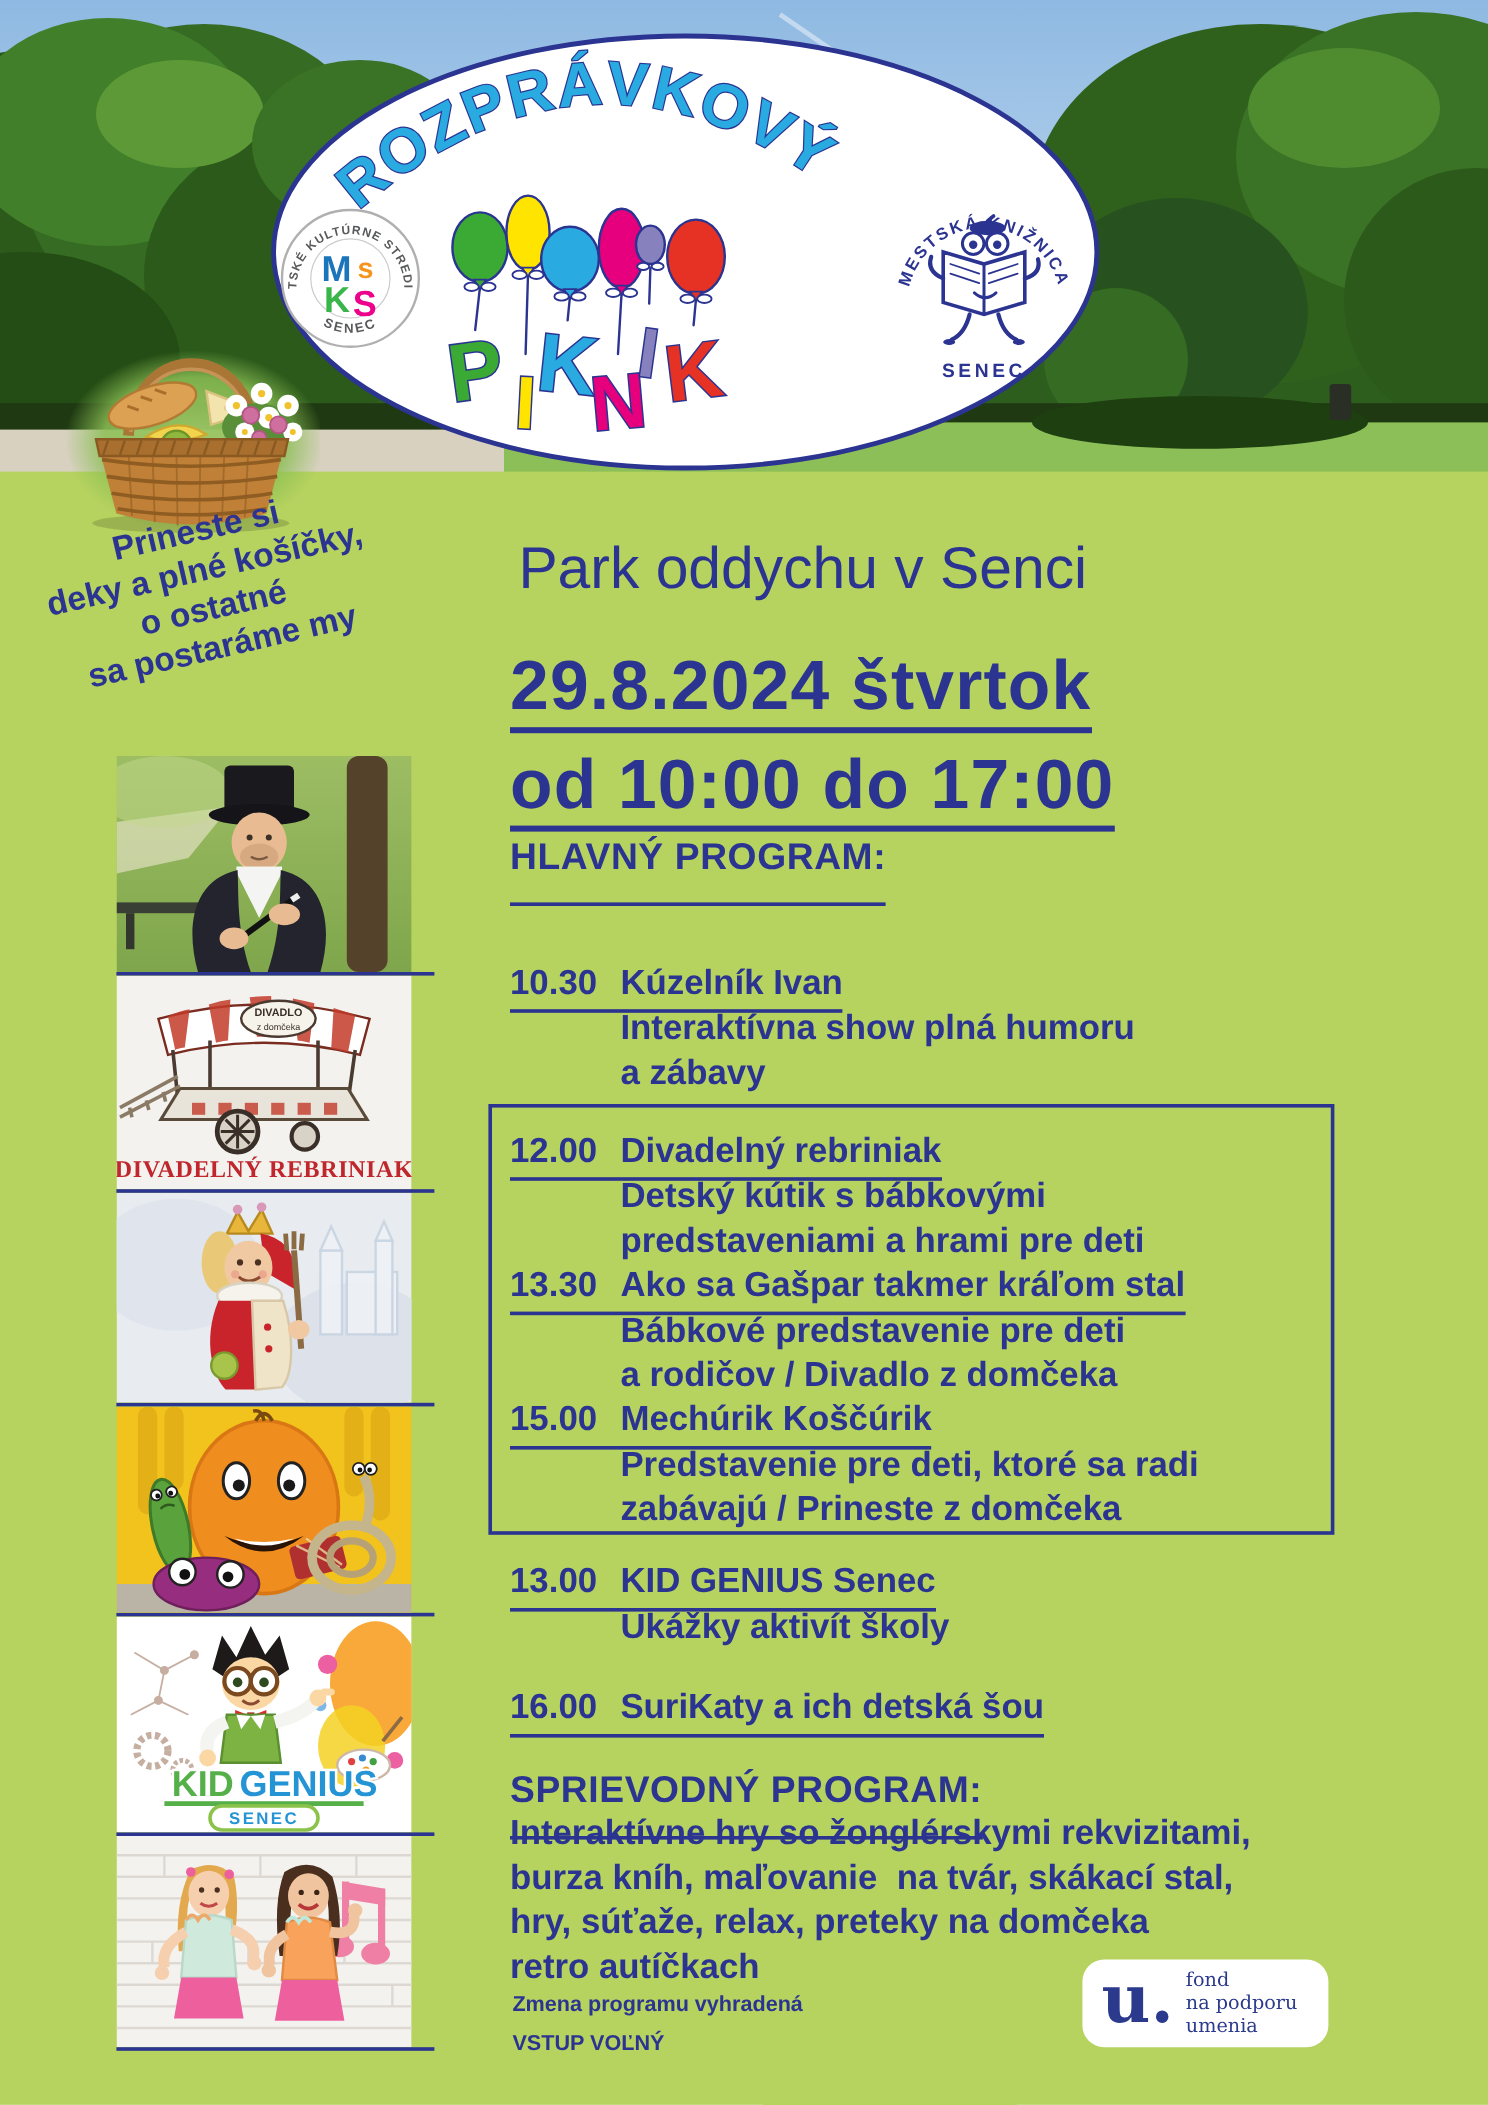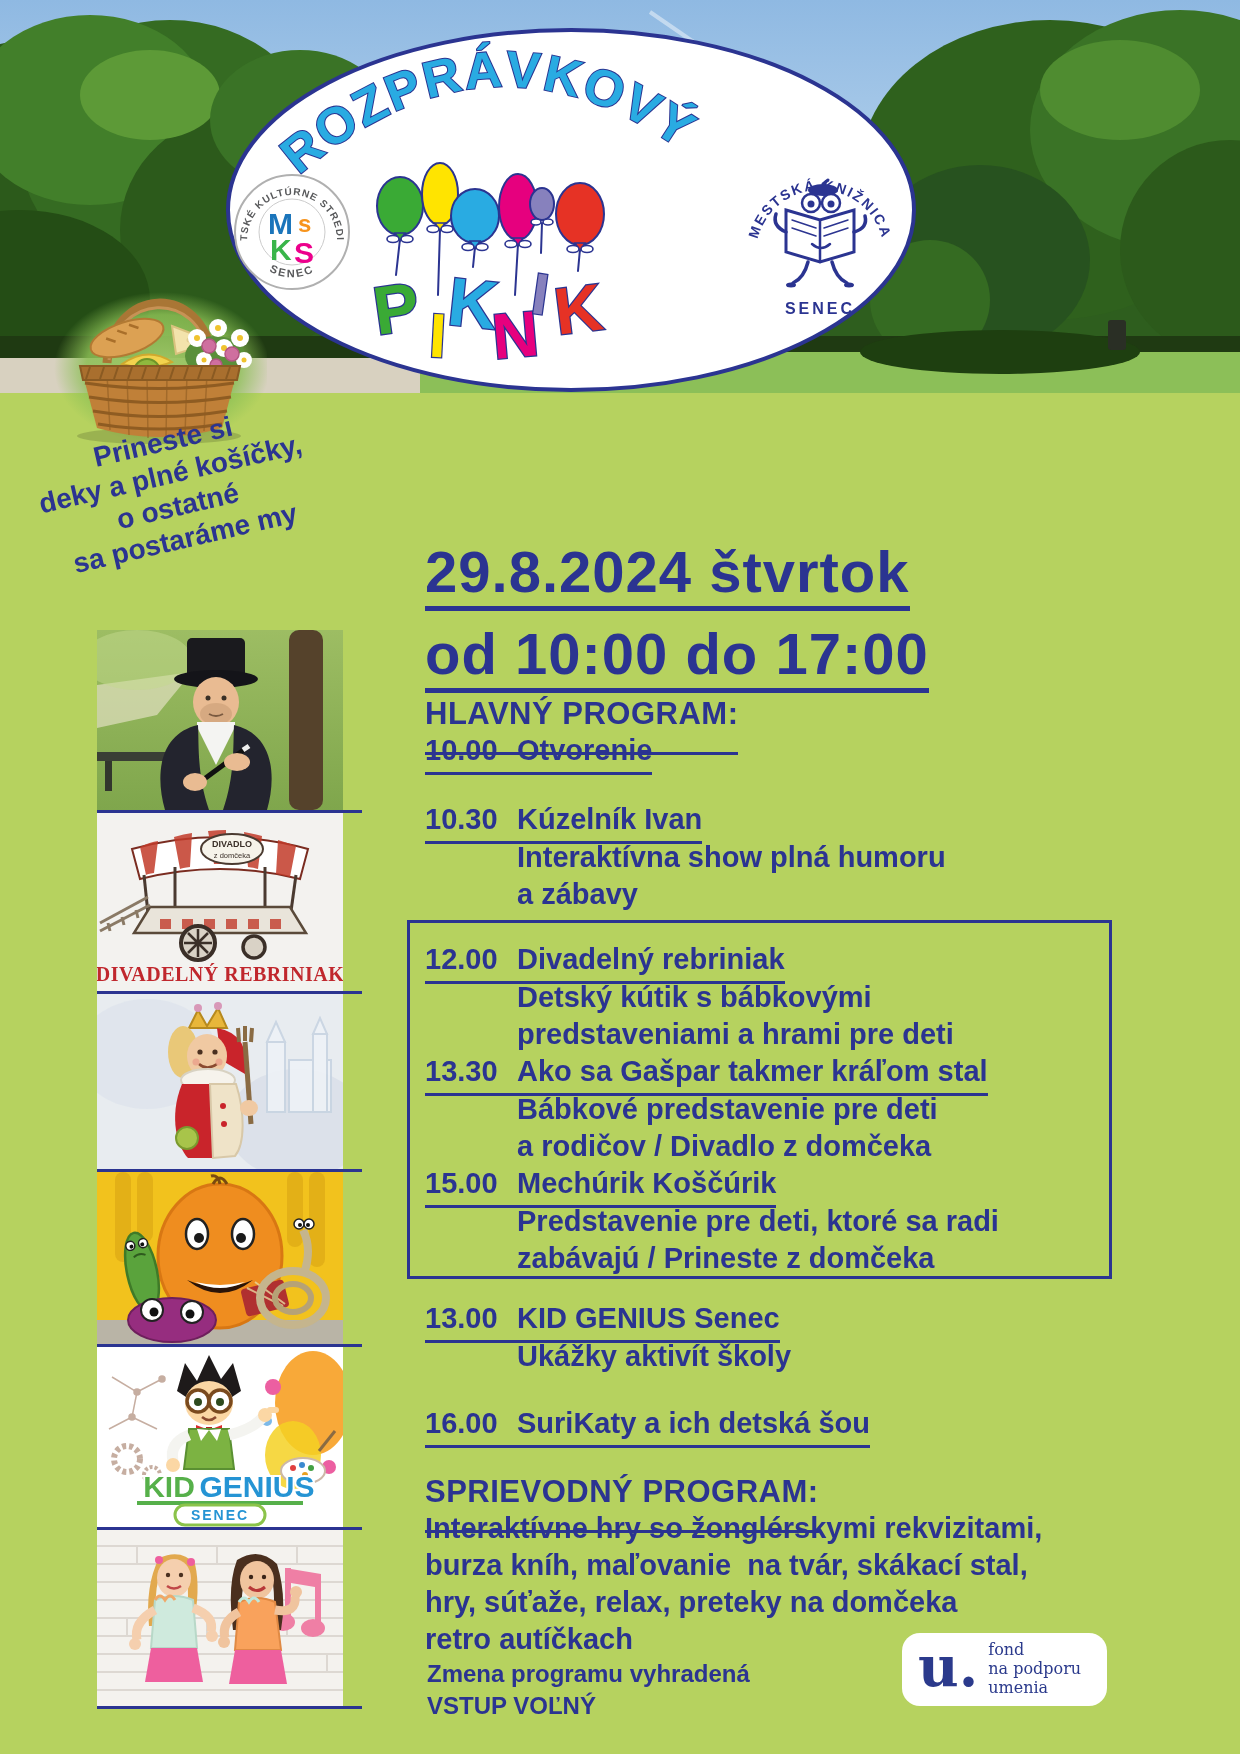--- a/index.html
+++ b/index.html
@@ -27,21 +27,21 @@
   .bigdate{position:absolute;left:425px;font-weight:700;font-size:58px;color:var(--ink);
            border-bottom:5px solid var(--ink);padding-bottom:1px;letter-spacing:1px;white-space:pre;margin-top:24px;}
   .phead{position:absolute;left:425px;font-weight:700;font-size:31px;color:var(--ink);
          border-bottom:3px solid var(--ink);padding-bottom:20px;letter-spacing:.5px;}
   .prow{position:absolute;left:425px;display:inline-flex;font-weight:700;font-size:29px;
         color:var(--ink);white-space:pre;}
   .prow .t{display:inline-block;width:92px;}
   .u{border-bottom:3px solid var(--ink);padding-bottom:5px;}
   .pdesc{position:absolute;left:517px;font-weight:700;font-size:29px;color:var(--ink);white-space:pre;}
   .para{position:absolute;left:425px;font-weight:700;font-size:29px;color:var(--ink);white-space:pre;}
-  .small-note{position:absolute;left:427px;font-weight:700;font-size:24px;color:var(--ink);}
+  .small-note{position:absolute;left:427px;font-weight:700;font-size:18px;color:var(--ink);}
   .progbox{position:absolute;left:407px;top:920px;width:699px;height:353px;border:3px solid var(--ink);}
   
   .fond{position:absolute;left:902px;top:1633px;width:205px;height:73px;background:#fff;
         border-radius:18px;display:flex;align-items:center;gap:10px;padding-left:16px;box-sizing:border-box;}
   .fond .glyph{font-family:"DejaVu Serif",serif;font-weight:700;font-size:56px;color:#2b3a8c;line-height:1;margin-top:-8px;}
   .fond .lines{font-family:"DejaVu Serif",serif;font-size:16px;color:#2b3a8c;line-height:1.18;}
 </style>
 </head>
 <body>
 
@@ -552,28 +552,26 @@
           <path d="M 138 120 L 184 120 L 190 154 L 132 154 Z" fill="#ee5f9e"></path>
           <path d="M 178 80 Q 200 84 198 66" stroke="#f0c49e" stroke-width="9" fill="none"></path>
           <circle cx="199" cy="62" r="6" fill="#f0c49e"></circle>
           <path d="M 142 82 Q 124 92 128 108" stroke="#f0c49e" stroke-width="9" fill="none"></path>
           <circle cx="127" cy="112" r="6" fill="#f0c49e"></circle>
         </g>
       </svg>
     </div>
   </div>
 
+  <div class="parktitle">Park oddychu v Senci</div>
   <div class="bigdate" style="top:514px">29.8.2024 štvrtok</div>
   <div class="bigdate" style="top:596px">od 10:00 do 17:00</div>
 
   <div class="phead" style="top:696px">HLAVNÝ PROGRAM:</div>
 
-  <div class="prow u" style="top:734px">
-    <span class="t">10.00</span><span>Otvorenie</span>
-  </div>
 
   <div class="prow u" style="top:803px">
     <span class="t">10.30</span><span>Kúzelník Ivan</span>
   </div>
   <div class="pdesc" style="top:841px">Interaktívna show plná humoru</div>
   <div class="pdesc" style="top:878px">a zábavy</div>
 
   <div class="progbox"></div>
 
   <div class="prow u" style="top:943px">

